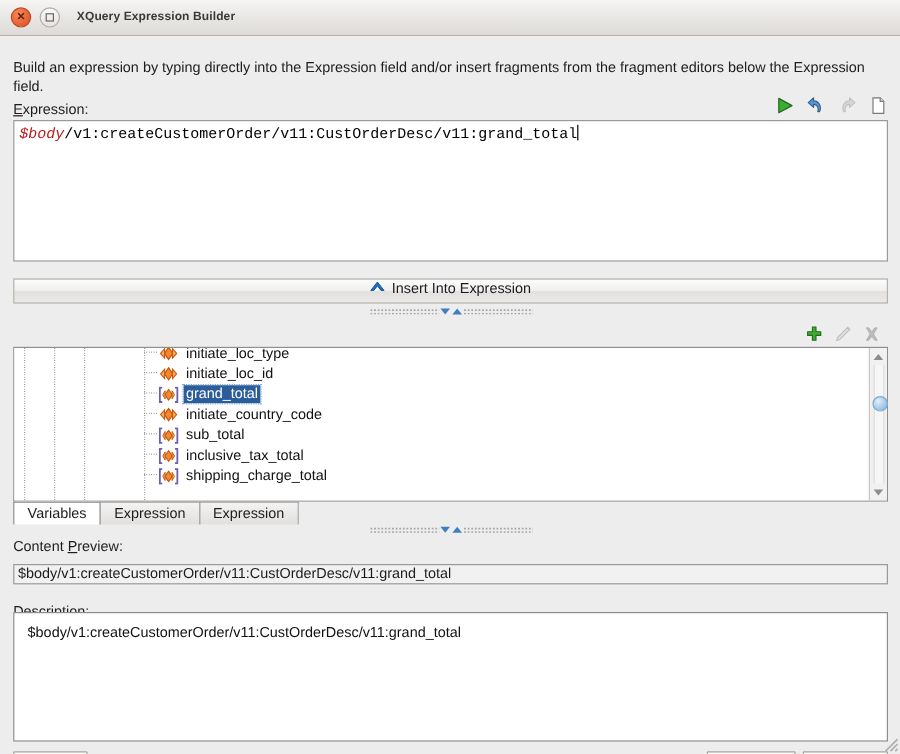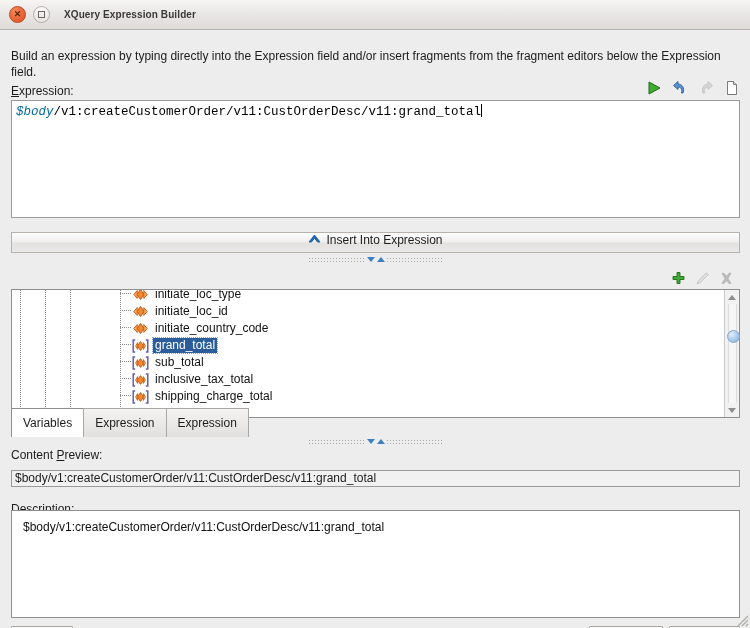--- a/index.html
+++ b/index.html
@@ -61,21 +61,21 @@
   .ticon { width: 20px; height: 20px; display: flex; align-items: center; justify-content: center; }
 
   
   .expr-box {
     position: absolute; left: 11px; top: 70px; width: 729px; height: 118px;
     background: #ffffff; border: 1px solid #9a9a9a;
     padding: 3px 4px;
     font-family: "Liberation Mono", monospace; font-size: 12.5px;
     line-height: 16px; color: #000; white-space: pre; overflow: hidden;
   }
-  .var-token { color: #0369a1; font-style: italic; }
+  .var-token { color: #b91c1c; font-style: italic; }
   .caret {
     display: inline-block; width: 1px; height: 13px; background: #000;
     vertical-align: -2px; margin-left: 0px;
   }
 
   
   .insert-btn {
     position: absolute; left: 11px; top: 202px; width: 729px; height: 21px;
     background: linear-gradient(to bottom, #fdfdfd 0%, #f0efee 48%, #e3e1df 52%, #ebe9e7 100%);
     border: 1px solid #b6b1ab;
@@ -144,21 +144,21 @@
   .sb-track { flex: 1; width: 9px; background: #f6f6f6; border-left: 1px solid #dcdcdc; border-right: 1px solid #dcdcdc; position: relative; }
   .sb-thumb {
     position: absolute; left: -2px; top: 26%; width: 13px; height: 13px; border-radius: 50%;
     background: radial-gradient(circle at 35% 30%, #e2eef9 0%, #a8cbea 55%, #7fb0dd 100%);
     border: 1px solid #7fa9cf;
   }
 
   
   .tabs { position: absolute; left: 11px; top: 388px; width: 729px; height: 19px; display: flex; align-items: flex-end; }
   .tab {
-    height: 19px; padding: 14px 11px; font-size: 12px; color: #1c1c1c;
+    height: 19px; padding: 4px 11px; font-size: 12px; color: #1c1c1c;
     display: flex; align-items: center;
     border: 1px solid #a8a8a8; border-bottom: none;
     background: linear-gradient(to bottom, #f4f3f2, #e2e0de);
     margin-right: -1px;
   }
   .tab.active { background: #fff; border-color: #8e8e8e; }
 
   
   .cp-label { position: absolute; left: 11px; top: 418px; }
   .cp-field {
@@ -293,49 +293,49 @@
         <span class="nicon">
           <svg width="15" height="13" viewBox="0 0 15 13">
             <polygon points="4,6.5 7.5,1.5 11,6.5 7.5,11.5" fill="#f08a2e" stroke="#c9540a" stroke-width="1"></polygon>
             <polygon points="0.8,6.5 4.2,2.6 4.2,10.4" fill="#f6b06a" stroke="#c9540a" stroke-width="0.9"></polygon>
             <polygon points="14.2,6.5 10.8,2.6 10.8,10.4" fill="#f6b06a" stroke="#c9540a" stroke-width="0.9"></polygon>
           </svg>
         </span>
         <span class="tlabel">initiate_loc_id</span>
       </div>
 
-      <div class="trow">
-        <span class="conn"></span>
-        <span class="nicon">
-          <svg width="15" height="13" viewBox="0 0 15 13">
-            <polygon points="4,6.5 7.5,1.5 11,6.5 7.5,11.5" fill="#f08a2e" stroke="#c9540a" stroke-width="1"></polygon>
-            <polygon points="0.8,6.5 4.2,2.6 4.2,10.4" fill="#f6b06a" stroke="#c9540a" stroke-width="0.9"></polygon>
-            <polygon points="14.2,6.5 10.8,2.6 10.8,10.4" fill="#f6b06a" stroke="#c9540a" stroke-width="0.9"></polygon>
-          </svg>
-        </span>
-        <span class="tlabel">initiate_country_code</span>
-      </div>
-
       <div class="trow selected">
         <span class="conn"></span>
         <span class="nicon">
           <svg width="17" height="14" viewBox="0 0 17 14">
             <path d="M3.2 1 L1.2 1 L1.2 13 L3.2 13" fill="none" stroke="#6a5fa8" stroke-width="1.5"></path>
             <path d="M13.8 1 L15.8 1 L15.8 13 L13.8 13" fill="none" stroke="#6a5fa8" stroke-width="1.5"></path>
             <polygon points="5.4,7 8.5,2.6 11.6,7 8.5,11.4" fill="#f08a2e" stroke="#c9540a" stroke-width="0.9"></polygon>
             <polygon points="3.6,7 5.6,3.6 5.6,10.4" fill="#f6b06a" stroke="#c9540a" stroke-width="0.8"></polygon>
             <polygon points="13.4,7 11.4,3.6 11.4,10.4" fill="#f6b06a" stroke="#c9540a" stroke-width="0.8"></polygon>
           </svg>
         </span>
         <span class="tlabel">grand_total</span>
       </div>
 
       <div class="trow">
         <span class="conn"></span>
         <span class="nicon">
+          <svg width="15" height="13" viewBox="0 0 15 13">
+            <polygon points="4,6.5 7.5,1.5 11,6.5 7.5,11.5" fill="#f08a2e" stroke="#c9540a" stroke-width="1"></polygon>
+            <polygon points="0.8,6.5 4.2,2.6 4.2,10.4" fill="#f6b06a" stroke="#c9540a" stroke-width="0.9"></polygon>
+            <polygon points="14.2,6.5 10.8,2.6 10.8,10.4" fill="#f6b06a" stroke="#c9540a" stroke-width="0.9"></polygon>
+          </svg>
+        </span>
+        <span class="tlabel">initiate_country_code</span>
+      </div>
+
+      <div class="trow">
+        <span class="conn"></span>
+        <span class="nicon">
           <svg width="17" height="14" viewBox="0 0 17 14">
             <path d="M3.2 1 L1.2 1 L1.2 13 L3.2 13" fill="none" stroke="#6a5fa8" stroke-width="1.5"></path>
             <path d="M13.8 1 L15.8 1 L15.8 13 L13.8 13" fill="none" stroke="#6a5fa8" stroke-width="1.5"></path>
             <polygon points="5.4,7 8.5,2.6 11.6,7 8.5,11.4" fill="#f08a2e" stroke="#c9540a" stroke-width="0.9"></polygon>
             <polygon points="3.6,7 5.6,3.6 5.6,10.4" fill="#f6b06a" stroke="#c9540a" stroke-width="0.8"></polygon>
             <polygon points="13.4,7 11.4,3.6 11.4,10.4" fill="#f6b06a" stroke="#c9540a" stroke-width="0.8"></polygon>
           </svg>
         </span>
         <span class="tlabel">sub_total</span>
       </div>

